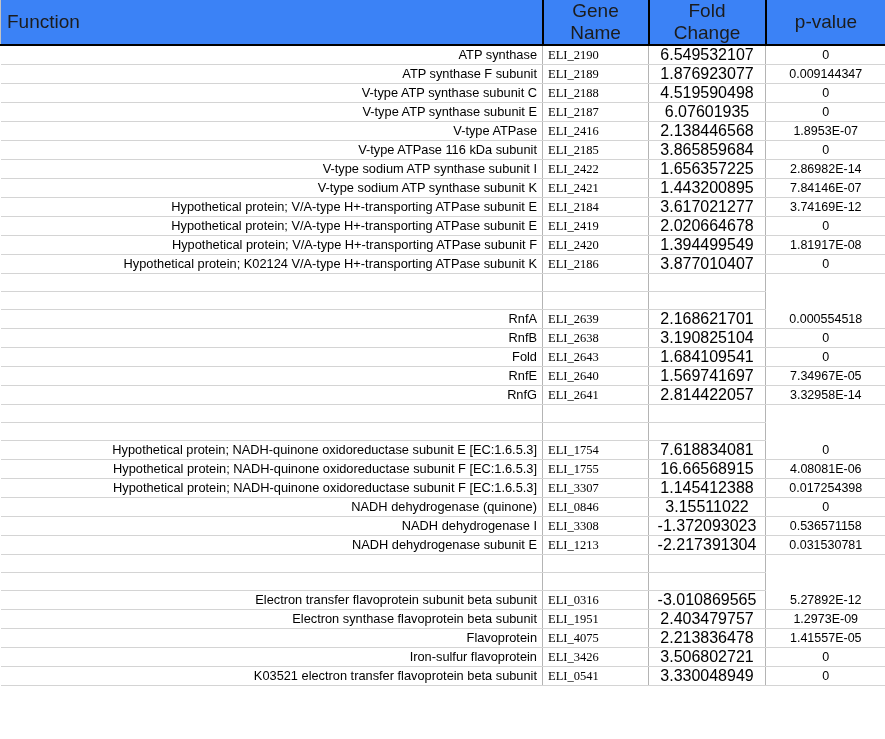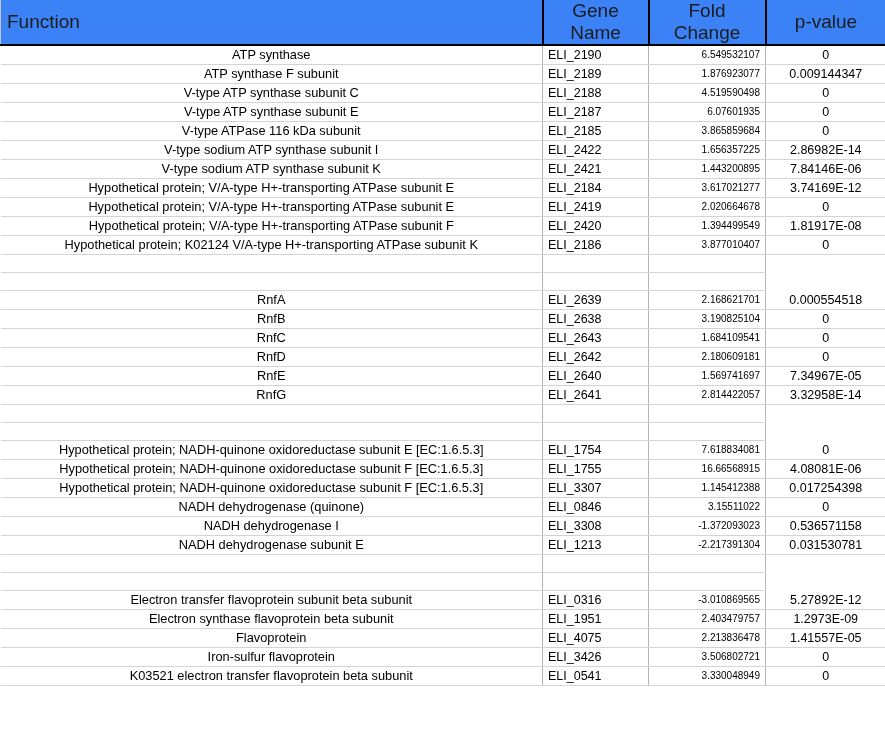--- a/index.html
+++ b/index.html
@@ -74,34 +74,35 @@
     padding: 0 5px;
     border-bottom: 1px solid #d4d4d4;
     box-sizing: border-box;
     vertical-align: middle;
   }
   tbody tr.spacer-row td.cell-pval {
     border-bottom: none;
   }
 
   td.cell-function {
-    text-align: center;
+    text-align: right;
     border-right: 1px solid #b4b4b4;
     font-size: 12.8px;
   }
   td.cell-gene {
     text-align: left;
     padding-left: 8px;
     border-right: 1px solid #b4b4b4;
     font-size: 12.5px;
+    font-family: Liberation Serif, serif;
   }
   td.cell-fold {
-    text-align: right;
-    border-right: 1px solid #b4b4b4;
-    font-size: 10px;
+    text-align: center;
+    border-right: 1px solid #b4b4b4;
+    font-size: 16px;
   }
   td.cell-pval {
     text-align: center;
     border-right: none;
     font-size: 12.5px;
   }
   tbody tr.spacer-row td.cell-function,
   tbody tr.spacer-row td.cell-gene,
   tbody tr.spacer-row td.cell-fold {
     border-right: 1px solid #b4b4b4;
@@ -148,36 +149,42 @@
           <td class="cell-fold">4.519590498</td>
           <td class="cell-pval">0</td>
         </tr>
         <tr class="data-row">
           <td class="cell-function">V-type ATP synthase subunit E</td>
           <td class="cell-gene">ELI_2187</td>
           <td class="cell-fold">6.07601935</td>
           <td class="cell-pval">0</td>
         </tr>
         <tr class="data-row">
+          <td class="cell-function">V-type ATPase</td>
+          <td class="cell-gene">ELI_2416</td>
+          <td class="cell-fold">2.138446568</td>
+          <td class="cell-pval">1.8953E-07</td>
+        </tr>
+        <tr class="data-row">
           <td class="cell-function">V-type ATPase 116 kDa subunit</td>
           <td class="cell-gene">ELI_2185</td>
           <td class="cell-fold">3.865859684</td>
           <td class="cell-pval">0</td>
         </tr>
         <tr class="data-row">
           <td class="cell-function">V-type sodium ATP synthase subunit I</td>
           <td class="cell-gene">ELI_2422</td>
           <td class="cell-fold">1.656357225</td>
           <td class="cell-pval">2.86982E-14</td>
         </tr>
         <tr class="data-row">
           <td class="cell-function">V-type sodium ATP synthase subunit K</td>
           <td class="cell-gene">ELI_2421</td>
           <td class="cell-fold">1.443200895</td>
-          <td class="cell-pval">7.84146E-06</td>
+          <td class="cell-pval">7.84146E-07</td>
         </tr>
         <tr class="data-row">
           <td class="cell-function">Hypothetical protein; V/A-type H+-transporting ATPase subunit E</td>
           <td class="cell-gene">ELI_2184</td>
           <td class="cell-fold">3.617021277</td>
           <td class="cell-pval">3.74169E-12</td>
         </tr>
         <tr class="data-row">
           <td class="cell-function">Hypothetical protein; V/A-type H+-transporting ATPase subunit E</td>
           <td class="cell-gene">ELI_2419</td>
@@ -214,29 +221,23 @@
           <td class="cell-fold">2.168621701</td>
           <td class="cell-pval">0.000554518</td>
         </tr>
         <tr class="data-row">
           <td class="cell-function">RnfB</td>
           <td class="cell-gene">ELI_2638</td>
           <td class="cell-fold">3.190825104</td>
           <td class="cell-pval">0</td>
         </tr>
         <tr class="data-row">
-          <td class="cell-function">RnfC</td>
+          <td class="cell-function">Fold</td>
           <td class="cell-gene">ELI_2643</td>
           <td class="cell-fold">1.684109541</td>
-          <td class="cell-pval">0</td>
-        </tr>
-        <tr class="data-row">
-          <td class="cell-function">RnfD</td>
-          <td class="cell-gene">ELI_2642</td>
-          <td class="cell-fold">2.180609181</td>
           <td class="cell-pval">0</td>
         </tr>
         <tr class="data-row">
           <td class="cell-function">RnfE</td>
           <td class="cell-gene">ELI_2640</td>
           <td class="cell-fold">1.569741697</td>
           <td class="cell-pval">7.34967E-05</td>
         </tr>
         <tr class="data-row">
           <td class="cell-function">RnfG</td>

